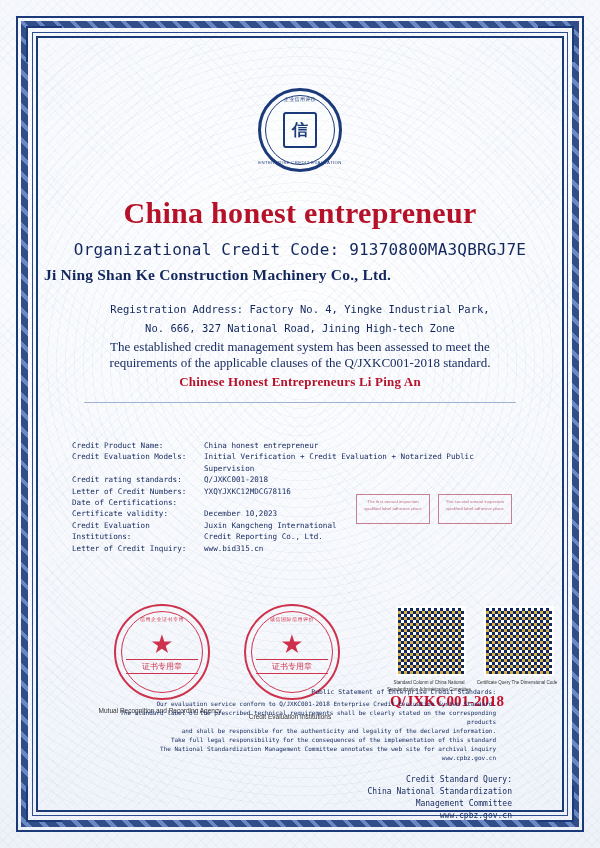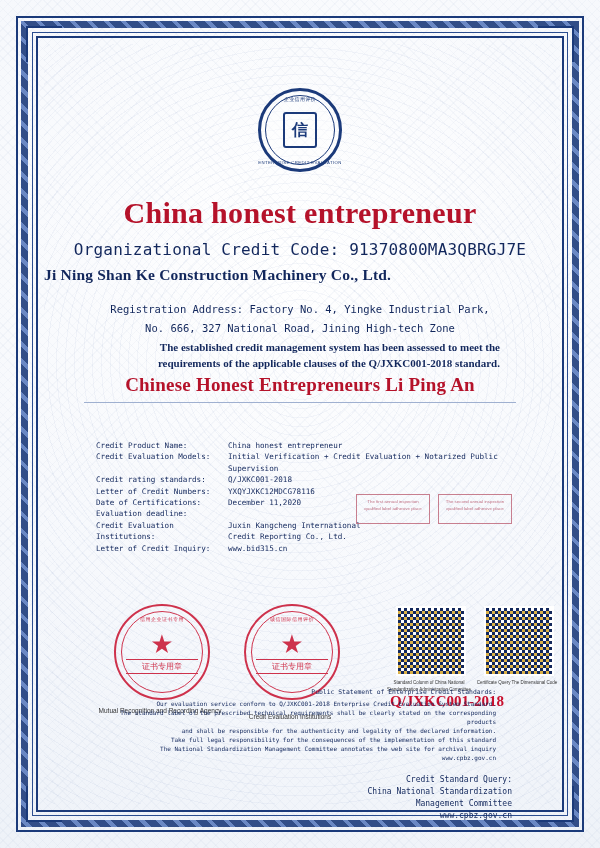--- a/index.html
+++ b/index.html
@@ -90,40 +90,40 @@
     position:absolute;left:0;right:0;top:222px;text-align:left;
     color:#12275c;font-size:15.5px;font-weight:bold;letter-spacing:.2px;
     font-family:"Liberation Serif", serif;
   }
   .addr{
     position:absolute;left:58px;right:58px;top:256px;text-align:center;
     color:#12275c;font-size:10.5px;line-height:19px;
     font-family:"DejaVu Sans Mono", monospace;
   }
   .statement{
-    position:absolute;left:56px;right:56px;top:295px;text-align:right;
-    color:#12275c;font-size:11px;line-height:16px;font-weight:bold;
+    position:absolute;left:56px;right:56px;top:295px;text-align:center;
+    color:#12275c;font-size:13px;line-height:16px;font-weight:normal;
     font-family:"Liberation Serif", serif;
   }
   .redline{
     position:absolute;left:0;right:0;top:330px;text-align:center;
-    color:#b5122a;font-size:19px;font-weight:bold;letter-spacing:.2px;
+    color:#b5122a;font-size:13px;font-weight:bold;letter-spacing:.2px;
   }
   .supervision{
     position:absolute;left:40px;right:40px;top:362px;text-align:center;
     color:#12275c;font-size:8.5px;line-height:14px;
     font-family:"DejaVu Sans Mono", monospace;
   }
   .hr{
     position:absolute;left:40px;right:40px;top:358px;height:1px;background:#9fb0d0;
   }
 
   
   .fields{
-    position:absolute;left:52px;top:396px;width:430px;
+    position:absolute;left:28px;top:396px;width:430px;
     font-family:"DejaVu Sans Mono", monospace;font-size:7.6px;color:#12275c;
     line-height:11.4px;
   }
   .frow{display:flex;}
   .flabel{width:132px;flex:none;}
   .fvalue{flex:1;}
   .fvalue .sub{display:block;}
 
   
   .mini-stamps{
@@ -255,24 +255,24 @@
       <div class="frow">
         <div class="flabel">Credit rating standards:</div>
         <div class="fvalue">Q/JXKC001-2018</div>
       </div>
       <div class="frow">
         <div class="flabel">Letter of Credit Numbers:</div>
         <div class="fvalue">YXQYJXKC12MDCG78116</div>
       </div>
       <div class="frow">
         <div class="flabel">Date of Certifications:</div>
-        <div class="fvalue">December 11,2020</div>
-      </div>
-      <div class="frow">
-        <div class="flabel">Evaluation deadline:</div>
+      </div>
+      <div class="frow">
+        <div class="flabel">Certificate validity:</div>
+        <div class="fvalue">December 10,2023</div>
       </div>
       <div class="frow">
         <div class="flabel">Credit Evaluation Institutions:</div>
         <div class="fvalue">
           <span class="sub">Juxin Kangcheng International</span>
           <span class="sub">Credit Reporting Co., Ltd.</span>
         </div>
       </div>
       <div class="frow">
         <div class="flabel">Letter of Credit Inquiry:</div>

